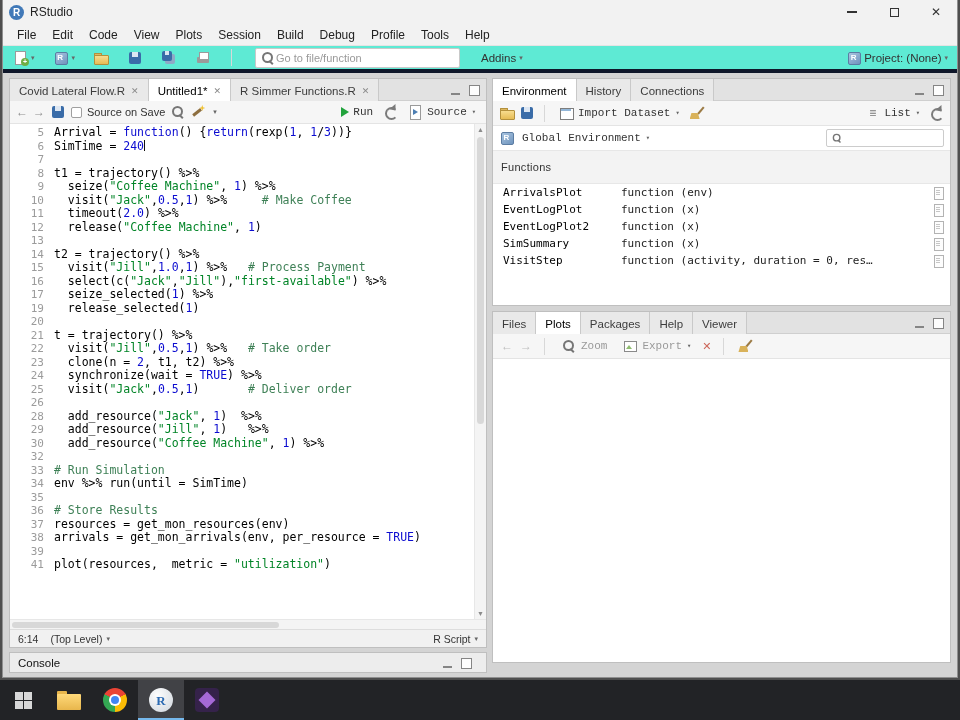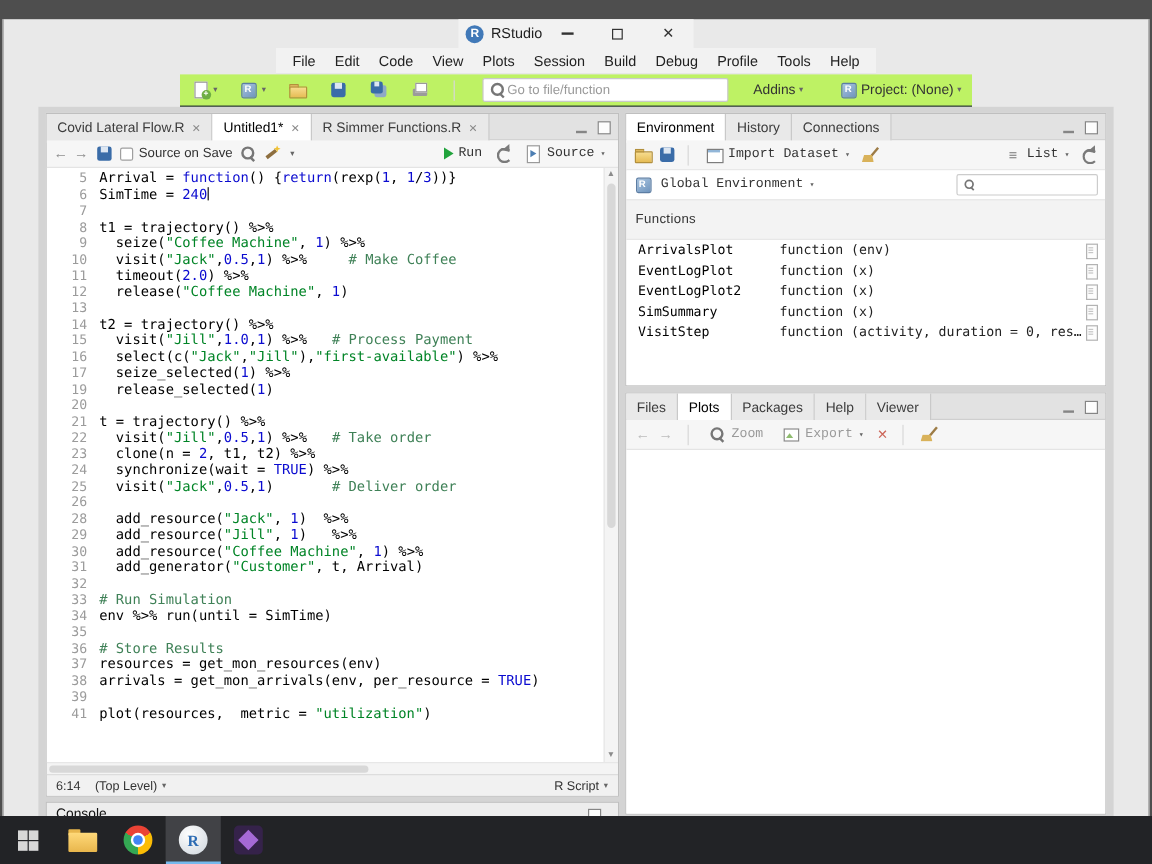--- a/index.html
+++ b/index.html
@@ -5,35 +5,35 @@
 <style>
   :root{
     --keyword:#0b0bd0; --number:#0b0bd0; --string:#008426; --comment:#3f8157;
     --run-green:#21a33c; --accent-blue:#4179b8;
   }
   *{margin:0;padding:0;box-sizing:border-box;}
   html,body{width:960px;height:720px;}
   body{font-family:"Liberation Sans",sans-serif;background:#4e4e4e;position:relative;overflow:hidden;font-size:12px;color:#1a1a1a;}
 
   
-  #window{position:absolute;left:2px;top:16px;width:956px;height:678px;background:#e9e9e9;border:1px solid #8f8f8f;border-top:none;display:flex;flex-direction:column;align-items:center;}
+  #window{position:absolute;left:2px;top:0;width:956px;height:678px;background:#e9e9e9;border:1px solid #8f8f8f;border-top:none;display:flex;flex-direction:column;}
   .titlebar{height:24px;flex:none;display:flex;align-items:center;background:#f2f2f2;padding-left:6px;}
   .app-logo{width:15px;height:15px;border-radius:50%;background:var(--accent-blue);color:#fff;font:bold 10px/15px "Liberation Sans",sans-serif;text-align:center;flex:none;}
   .app-logo::after{content:"R";}
   .title-text{margin-left:6px;font-size:12px;color:#222;}
   .win-controls{margin-left:auto;display:flex;height:100%;}
   .win-btn{width:42px;display:flex;align-items:center;justify-content:center;color:#333;}
   .i-winmin{width:10px;height:2px;background:#333;display:inline-block;}
   .i-winmax{width:9px;height:9px;border:1px solid #333;display:inline-block;}
   .i-winclose{font-size:12px;line-height:1;}
 
   .menubar{height:22px;flex:none;display:flex;align-items:center;background:#f2f2f2;padding:0 6px;border-bottom:1px solid #e4e4e4;}
   .menu-item{padding:2px 8px;font-size:12px;color:#222;}
 
-  .toolbar{height:27px;flex:none;display:flex;align-items:center;background:#bef264;border-bottom:1px solid #0f172a;padding:0 6px;gap:12px;}
+  .toolbar{height:27px;flex:none;display:flex;align-items:center;background:#5eead4;border-bottom:4px solid #0f172a;padding:0 6px;gap:12px;}
   .tool-btn{display:flex;align-items:center;gap:2px;padding:2px 3px;border-radius:2px;}
   .labeled{font-size:11.5px;color:#333;}
   .caret{font-size:7px;color:#666;margin-left:1px;}
   .sep{width:1px;height:17px;background:#d8d8d8;margin:0 5px;flex:none;}
   .spacer{flex:1;}
   .goto-box{display:flex;align-items:center;background:#fff;border:1px solid #c9c9c9;border-radius:2px;height:20px;width:205px;padding:0 4px;margin:0 6px;}
   .goto-input{border:none;outline:none;flex:1;font-size:11px;font-family:"Liberation Sans",sans-serif;color:#333;background:transparent;min-width:0;}
   .goto-input::placeholder{color:#9a9a9a;}
 
   
@@ -286,21 +286,20 @@
                 <div class="code-line"><span class="line-number">20</span><span class="line-content"></span></div>
                 <div class="code-line"><span class="line-number">21</span><span class="line-content"><span class="tok-p">t = trajectory() %&gt;%</span></span></div>
                 <div class="code-line"><span class="line-number">22</span><span class="line-content"><span class="tok-p">  visit(</span><span class="tok-s">"Jill"</span><span class="tok-p">,</span><span class="tok-n">0.5</span><span class="tok-p">,</span><span class="tok-n">1</span><span class="tok-p">) %&gt;%   </span><span class="tok-c"># Take order</span></span></div>
                 <div class="code-line"><span class="line-number">23</span><span class="line-content"><span class="tok-p">  clone(n = </span><span class="tok-n">2</span><span class="tok-p">, t1, t2) %&gt;%</span></span></div>
                 <div class="code-line"><span class="line-number">24</span><span class="line-content"><span class="tok-p">  synchronize(wait = </span><span class="tok-k">TRUE</span><span class="tok-p">) %&gt;%</span></span></div>
                 <div class="code-line"><span class="line-number">25</span><span class="line-content"><span class="tok-p">  visit(</span><span class="tok-s">"Jack"</span><span class="tok-p">,</span><span class="tok-n">0.5</span><span class="tok-p">,</span><span class="tok-n">1</span><span class="tok-p">)       </span><span class="tok-c"># Deliver order</span></span></div>
                 <div class="code-line"><span class="line-number">26</span><span class="line-content"></span></div>
                 <div class="code-line"><span class="line-number">28</span><span class="line-content"><span class="tok-p">  add_resource(</span><span class="tok-s">"Jack"</span><span class="tok-p">, </span><span class="tok-n">1</span><span class="tok-p">)  %&gt;%</span></span></div>
                 <div class="code-line"><span class="line-number">29</span><span class="line-content"><span class="tok-p">  add_resource(</span><span class="tok-s">"Jill"</span><span class="tok-p">, </span><span class="tok-n">1</span><span class="tok-p">)   %&gt;%</span></span></div>
                 <div class="code-line"><span class="line-number">30</span><span class="line-content"><span class="tok-p">  add_resource(</span><span class="tok-s">"Coffee Machine"</span><span class="tok-p">, </span><span class="tok-n">1</span><span class="tok-p">) %&gt;%</span></span></div>
-                <div class="code-line"><span class="line-number">31</span><span class="line-content"><span class="tok-p">  add_generator(</span><span class="tok-s">"Customer"</span><span class="tok-p">, t, Arrival)</span></span></div>
                 <div class="code-line"><span class="line-number">32</span><span class="line-content"></span></div>
                 <div class="code-line"><span class="line-number">33</span><span class="line-content"><span class="tok-c"># Run Simulation</span></span></div>
                 <div class="code-line"><span class="line-number">34</span><span class="line-content"><span class="tok-p">env %&gt;% run(until = SimTime)</span></span></div>
                 <div class="code-line"><span class="line-number">35</span><span class="line-content"></span></div>
                 <div class="code-line"><span class="line-number">36</span><span class="line-content"><span class="tok-c"># Store Results</span></span></div>
                 <div class="code-line"><span class="line-number">37</span><span class="line-content"><span class="tok-p">resources = get_mon_resources(env)</span></span></div>
                 <div class="code-line"><span class="line-number">38</span><span class="line-content"><span class="tok-p">arrivals = get_mon_arrivals(env, per_resource = </span><span class="tok-k">TRUE</span><span class="tok-p">)</span></span></div>
                 <div class="code-line"><span class="line-number">39</span><span class="line-content"></span></div>
                 <div class="code-line"><span class="line-number">41</span><span class="line-content"><span class="tok-p">plot(resources,  metric = </span><span class="tok-s">"utilization"</span><span class="tok-p">)</span></span></div>
               </div>

